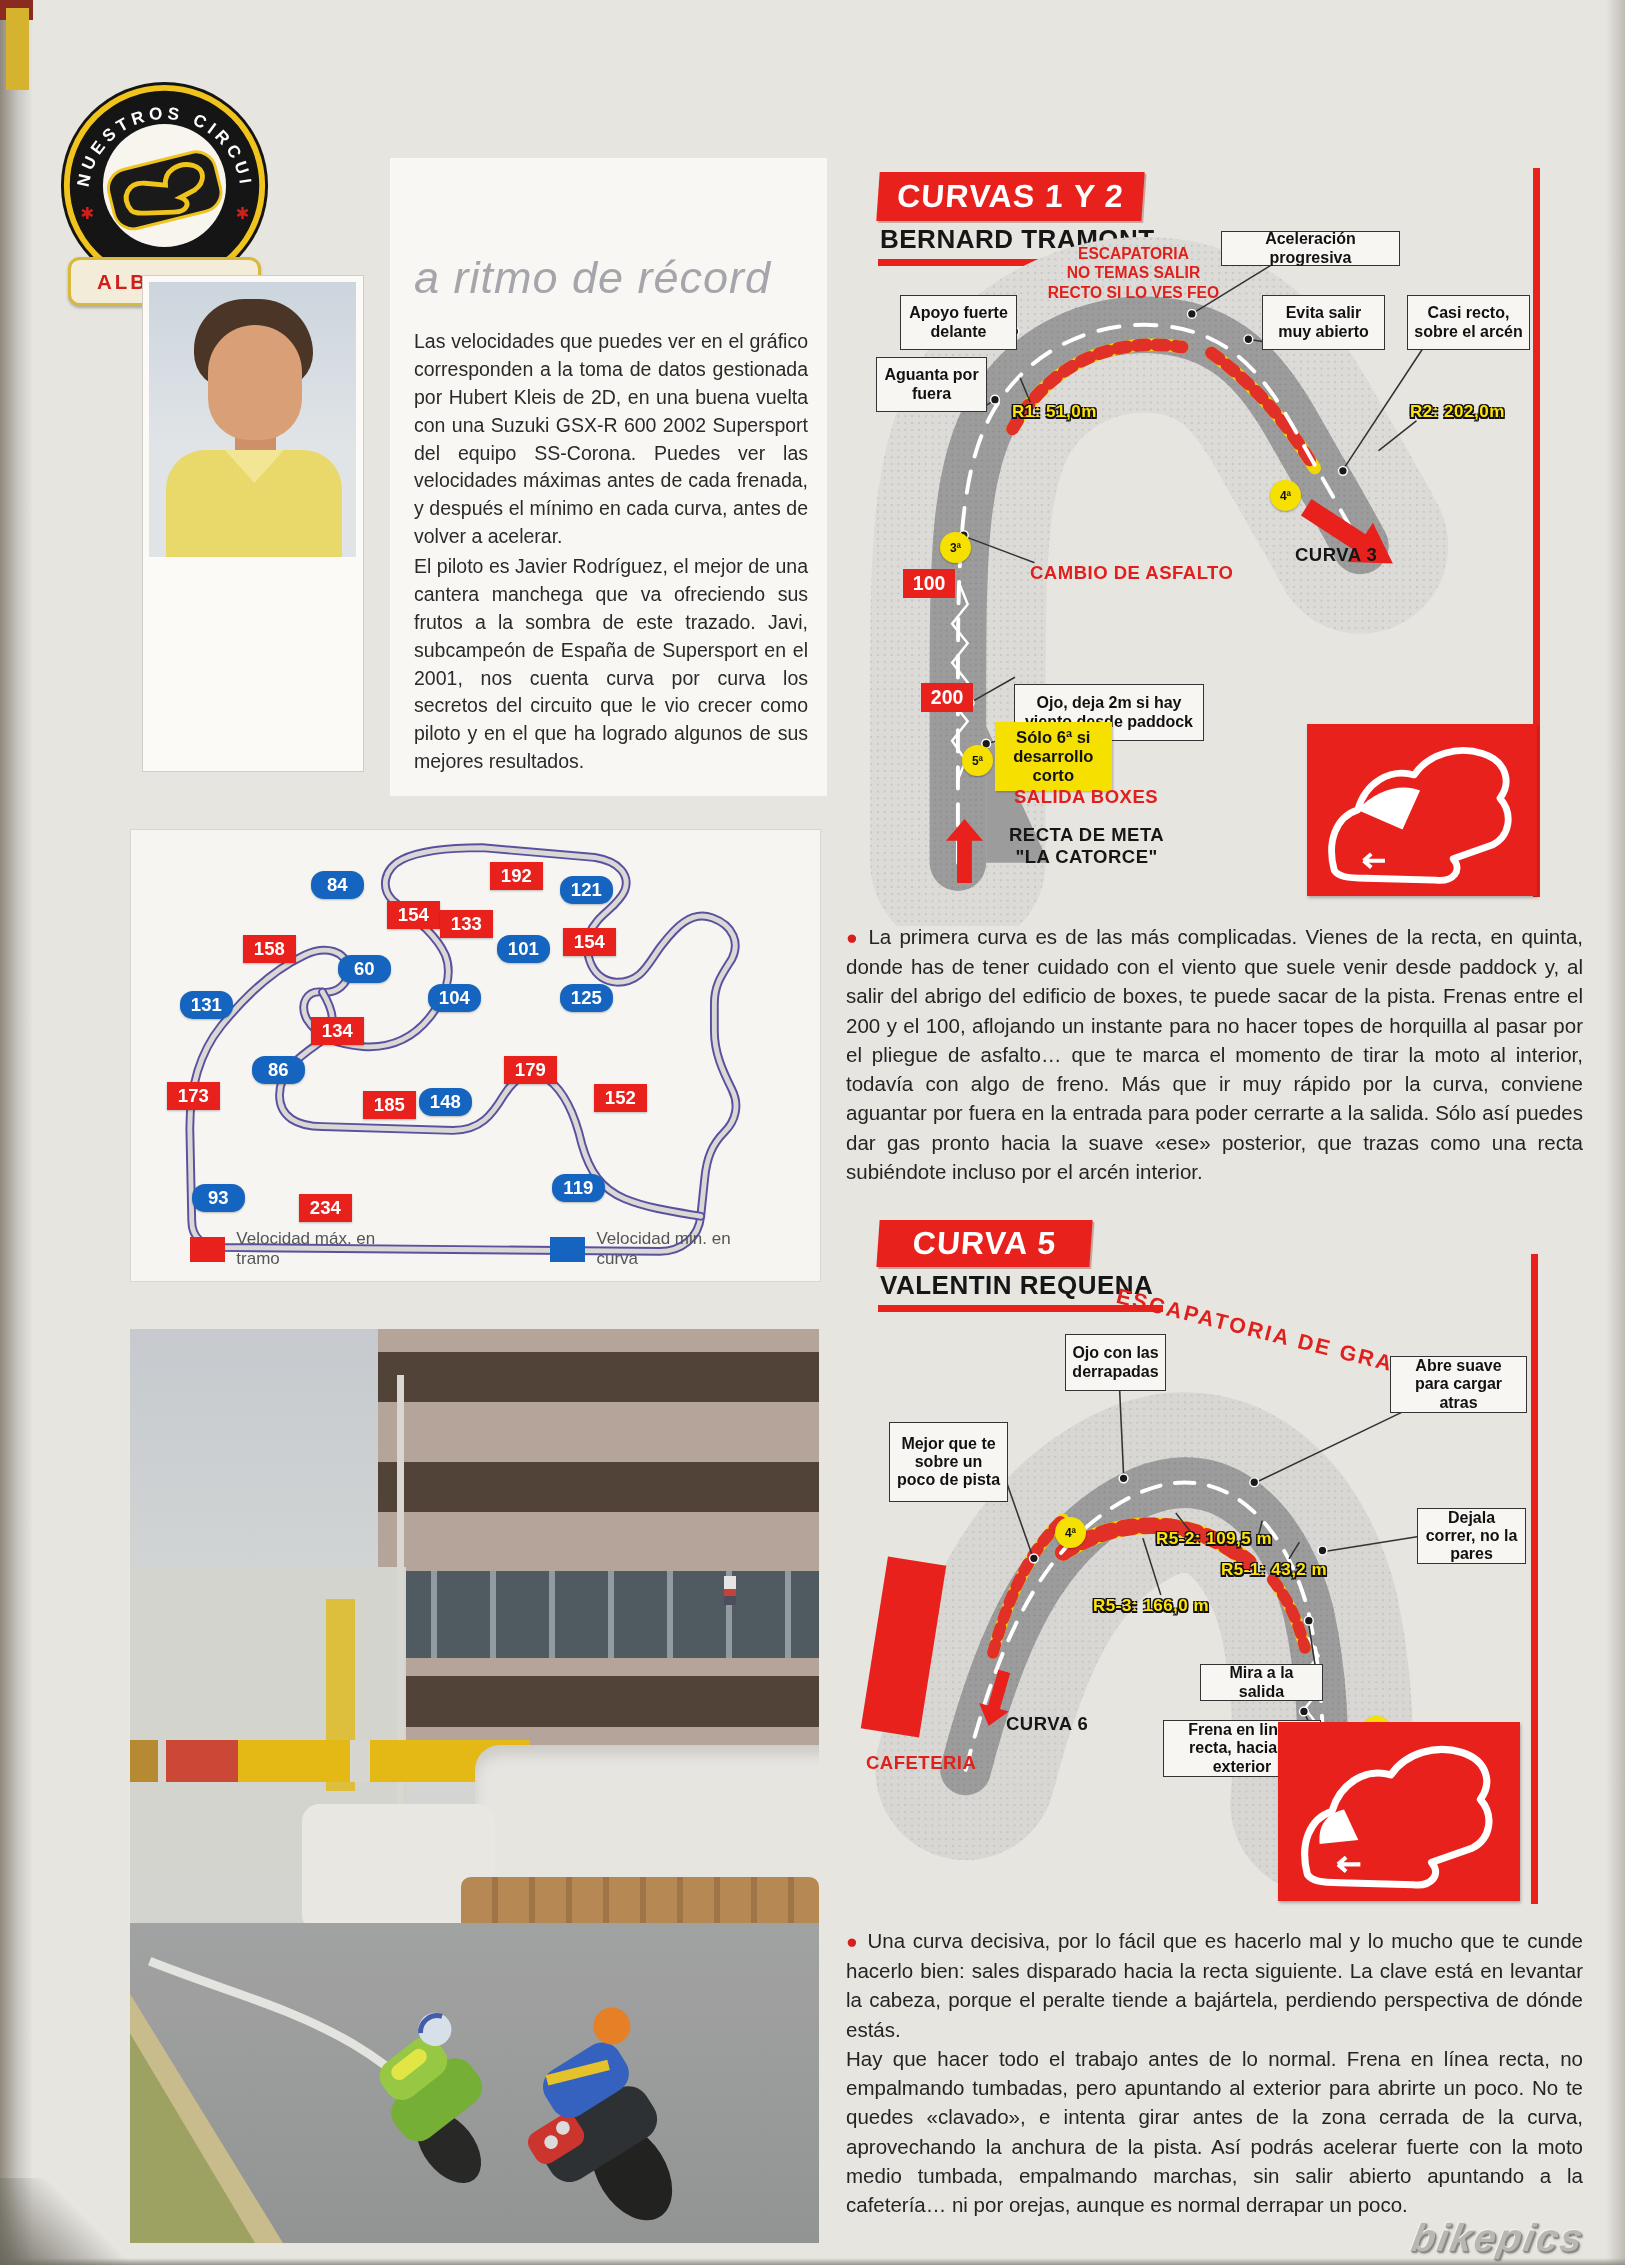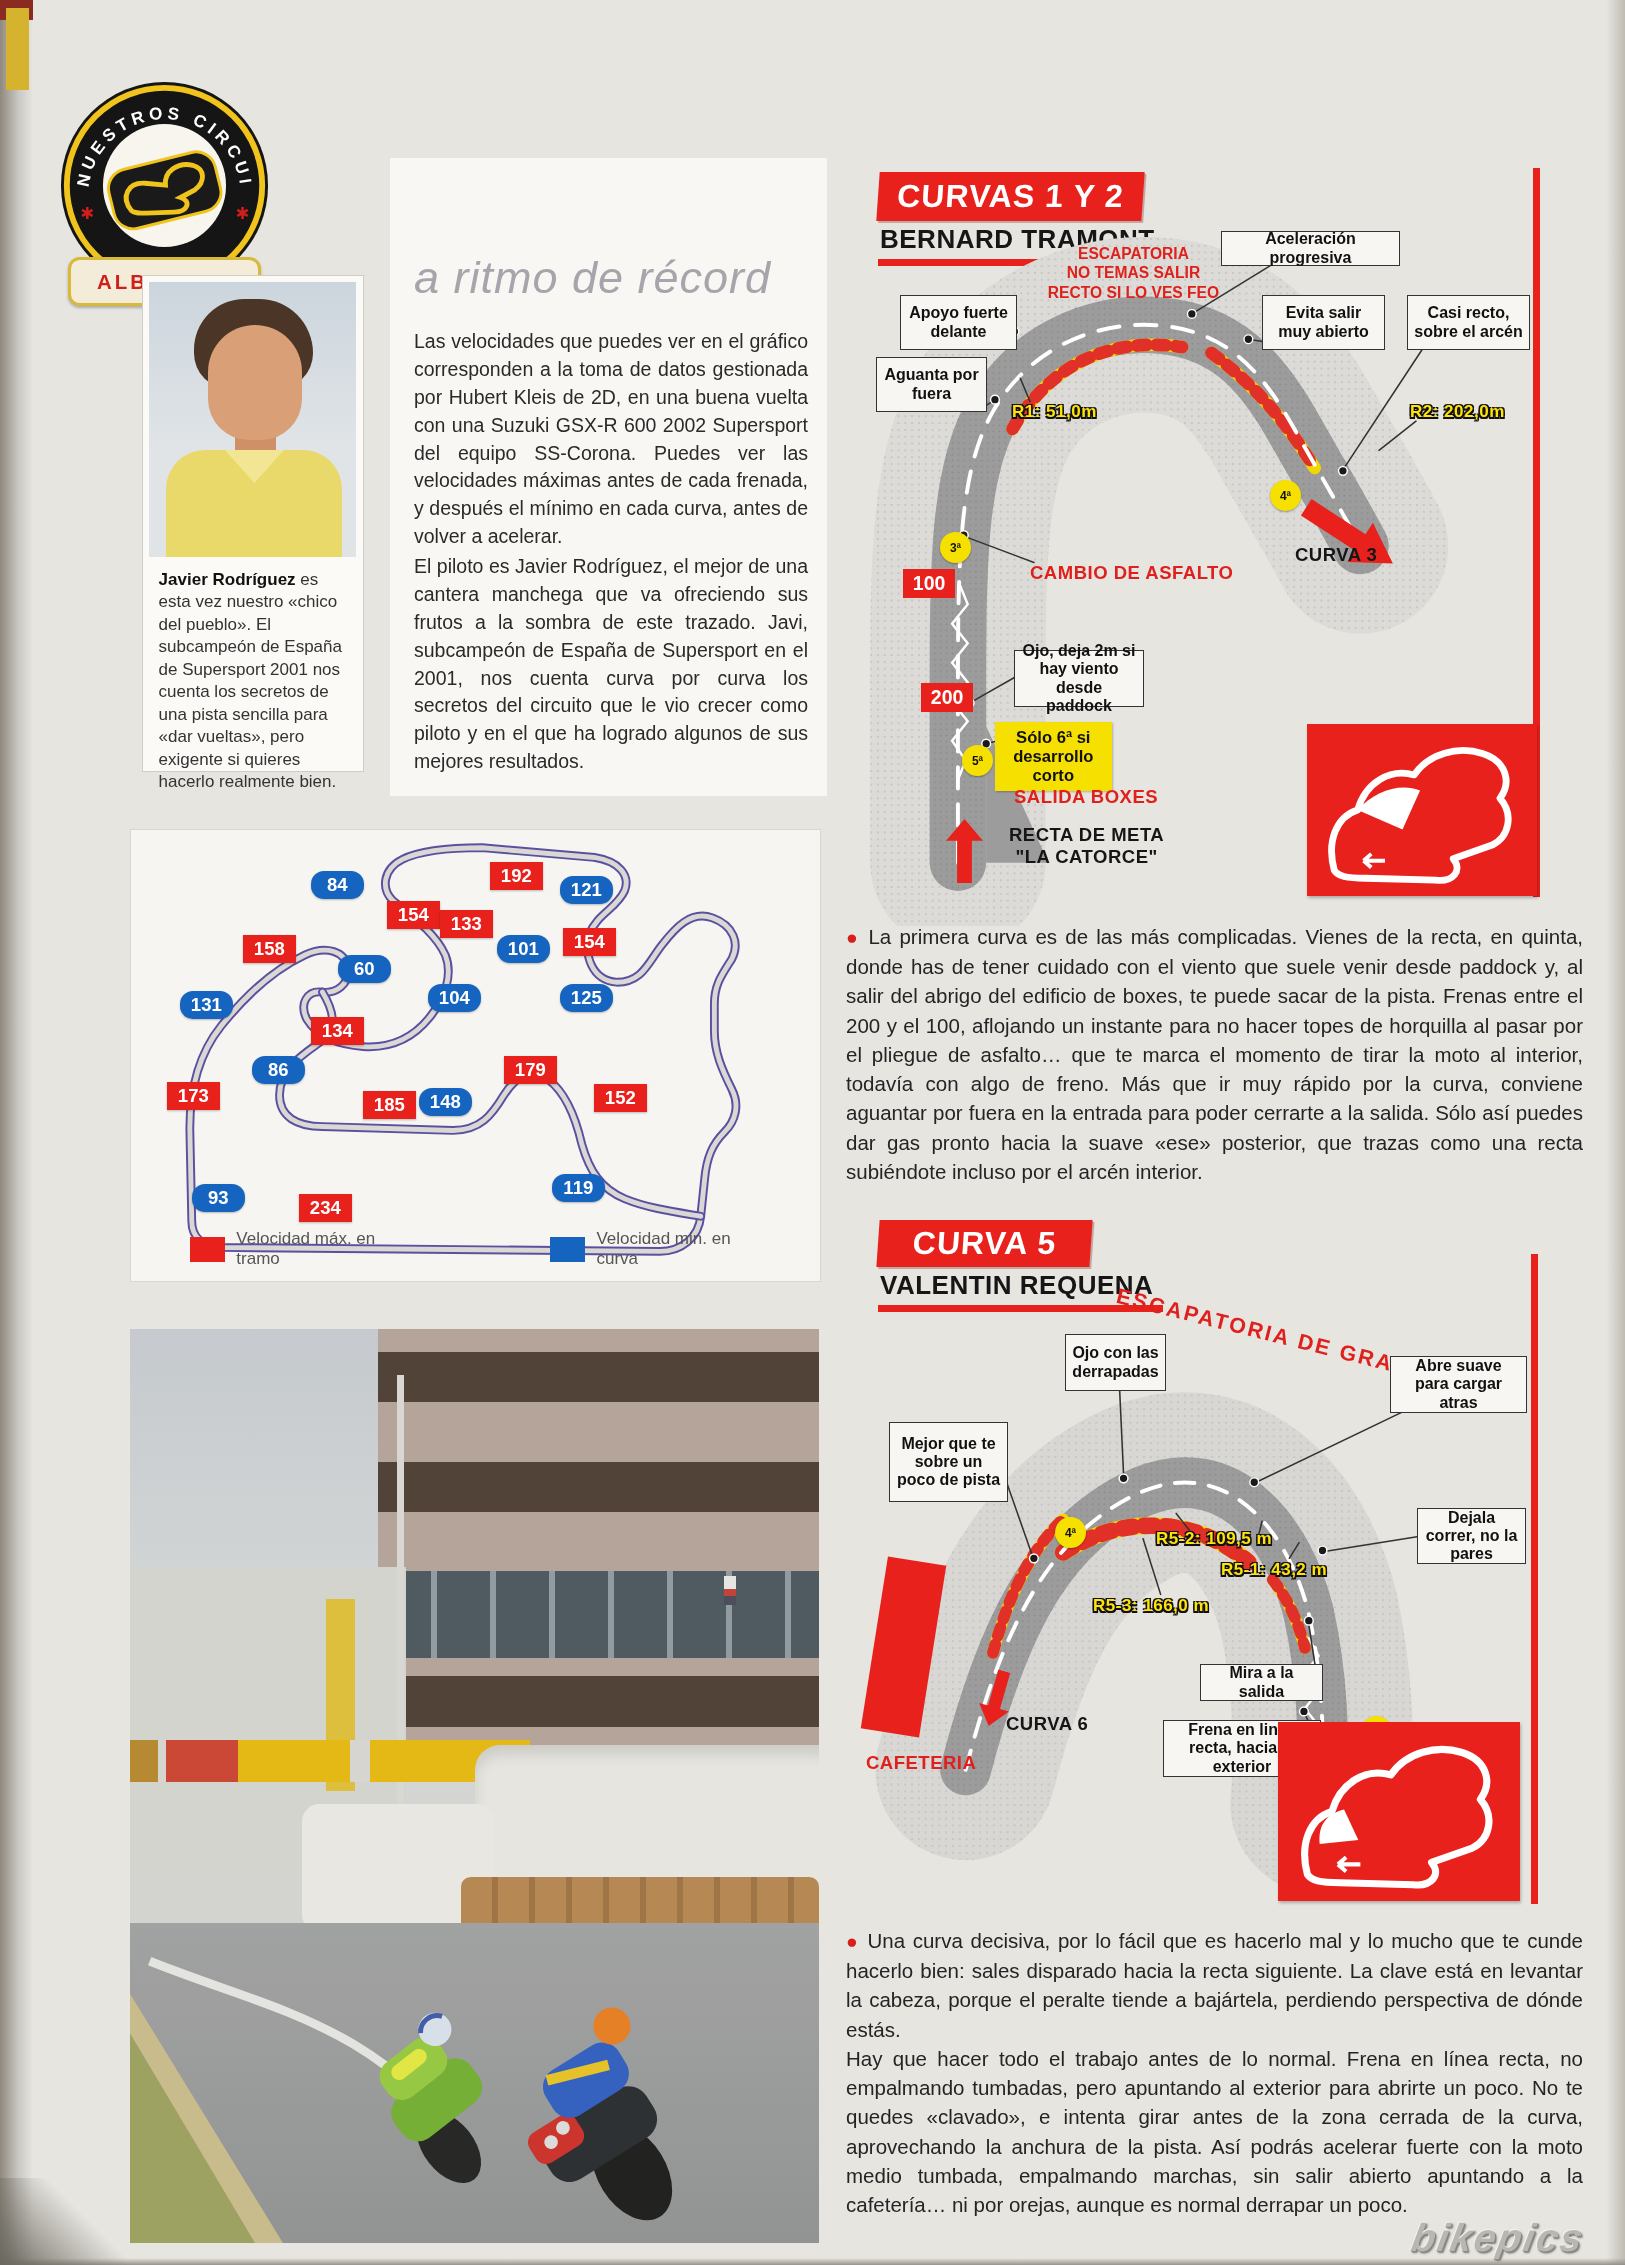--- a/index.html
+++ b/index.html
@@ -173,23 +173,20 @@
     <p>El piloto es Javier Rodríguez, el mejor de una cantera manchega que va ofreciendo sus frutos a la sombra de este trazado. Javi, subcampeón de España de Supersport en el 2001, nos cuenta curva por curva los secretos del circuito que le vio crecer como piloto y en el que ha logrado algunos de sus mejores resultados.</p>
   </div>
 
   <div class="portrait-box">
     <div class="portrait">
       <div class="p-hair"></div>
       <div class="p-neck"></div>
       <div class="p-face"></div>
       <div class="p-shirt"></div>
       <div class="p-collar"></div>
-    </div>
-    <div class="caption">
-      <b>Javier Rodríguez</b><span> es esta vez nuestro «chico del pueblo». El subcampeón de España de Supersport 2001 nos cuenta los secretos de una pista sencilla para «dar vueltas», pero exigente si quieres hacerlo realmente bien.</span>
     </div>
   </div>
 
   <div class="map-panel">
     <svg viewBox="0 0 706 440" width="689" height="429" style="position:absolute;left:0;top:5.9px">
       <g fill="none" stroke-linejoin="round" stroke-linecap="round">
         <path id="trk" d="M 62,395 L 60,300 C 60,255 72,220 92,195 C 120,160 150,135 178,122 C 200,112 220,118 222,136 C 224,152 210,162 196,160 C 180,158 172,172 180,188 C 192,208 214,214 238,216 C 268,218 290,206 306,186 C 322,166 330,142 322,122 C 312,100 290,84 268,66 C 256,54 258,34 278,24 C 296,15 330,12 360,12 L 475,22 C 500,26 512,40 506,56 C 498,74 478,80 470,100 C 464,122 472,148 498,150 C 524,150 530,130 544,112 C 558,94 574,76 596,84 C 618,92 624,110 616,126 C 606,142 598,152 598,172 L 598,200 C 598,222 606,240 616,260 C 624,276 620,292 608,304 C 596,316 590,330 588,352 L 584,390 C 582,412 564,426 542,426 L 92,422 C 74,421 62,412 62,395 Z" stroke="#5b50a0" stroke-width="9"></path>
         <path d="M 62,395 L 60,300 C 60,255 72,220 92,195 C 120,160 150,135 178,122 C 200,112 220,118 222,136 C 224,152 210,162 196,160 C 180,158 172,172 180,188 C 192,208 214,214 238,216 C 268,218 290,206 306,186 C 322,166 330,142 322,122 C 312,100 290,84 268,66 C 256,54 258,34 278,24 C 296,15 330,12 360,12 L 475,22 C 500,26 512,40 506,56 C 498,74 478,80 470,100 C 464,122 472,148 498,150 C 524,150 530,130 544,112 C 558,94 574,76 596,84 C 618,92 624,110 616,126 C 606,142 598,152 598,172 L 598,200 C 598,222 606,240 616,260 C 624,276 620,292 608,304 C 596,316 590,330 588,352 L 584,390 C 582,412 564,426 542,426 L 92,422 C 74,421 62,412 62,395 Z" stroke="#d9d8d4" stroke-width="5"></path>
         <path d="M 196,160 C 214,190 206,204 190,214 C 170,228 152,242 152,266 C 152,288 170,298 196,298 L 330,302 C 358,302 370,286 382,266 C 396,244 412,238 428,250 C 446,264 456,290 462,316 C 470,344 482,362 506,372 C 530,382 560,386 584,390" stroke="#5b50a0" stroke-width="9"></path>
         <path d="M 196,160 C 214,190 206,204 190,214 C 170,228 152,242 152,266 C 152,288 170,298 196,298 L 330,302 C 358,302 370,286 382,266 C 396,244 412,238 428,250 C 446,264 456,290 462,316 C 470,344 482,362 506,372 C 530,382 560,386 584,390" stroke="#d9d8d4" stroke-width="5"></path>
@@ -291,21 +288,21 @@
   <div class="callout" style="left:1407px;top:295px;width:123px;height:55px">Casi recto, sobre el arcén</div>
   <div class="callout" style="left:876px;top:357px;width:111px;height:55px">Aguanta por fuera</div>
   <div class="ylab" style="left:1012px;top:402px">R1:  51,0m</div>
   <div class="ylab" style="left:1410px;top:402px">R2:  202,0m</div>
   <div class="gear" style="left:940px;top:532px">3ª</div>
   <div class="gear" style="left:1270px;top:480px">4ª</div>
   <div class="gear" style="left:962px;top:745px">5ª</div>
   <div class="dist" style="left:903px;top:569px">100</div>
   <div class="dist" style="left:921px;top:683px">200</div>
   <div class="redtxt" style="left:1030px;top:562px">CAMBIO DE ASFALTO</div>
-  <div class="callout" style="left:1014px;top:650px;width:130px;height:57px">Ojo, deja 2m si hay viento desde paddock</div>
+  <div class="callout" style="left:1014px;top:684px;width:190px;height:57px">Ojo, deja 2m si hay viento desde paddock</div>
   <div class="solo6" style="left:995px;top:722px;width:101px">Sólo 6ª si desarrollo corto</div>
   <div class="redtxt" style="left:1014px;top:786px">SALIDA BOXES</div>
   <div class="blktxt" style="left:1009px;top:824px">
     <div>RECTA DE META</div>
     <div style="text-align:center">"LA CATORCE"</div>
   </div>
   <div class="arrow-up" style="left:946px;top:819px;width:37px;height:64px"></div>
   <div class="blktxt" style="left:1295px;top:544px">CURVA 3</div>
   <div class="vline" style="left:1533px;top:168px;height:729px"></div>
   <div class="inset" style="left:1307px;top:724px;width:230px;height:172px">

